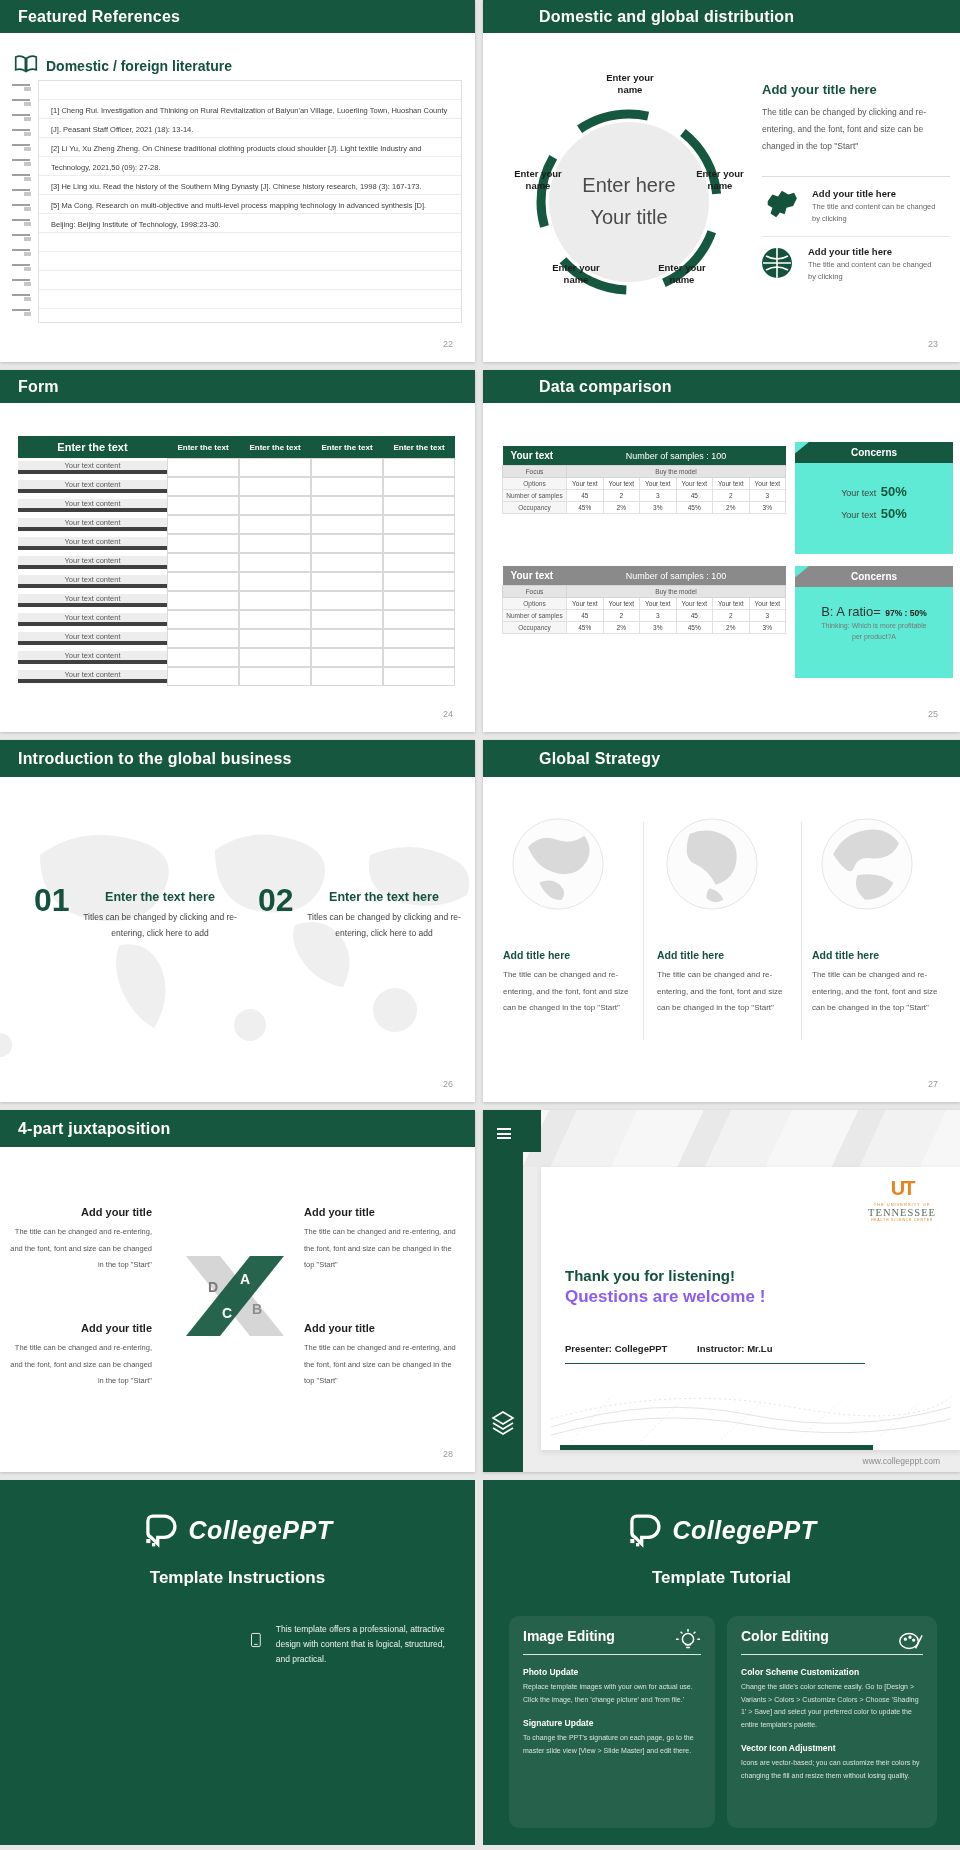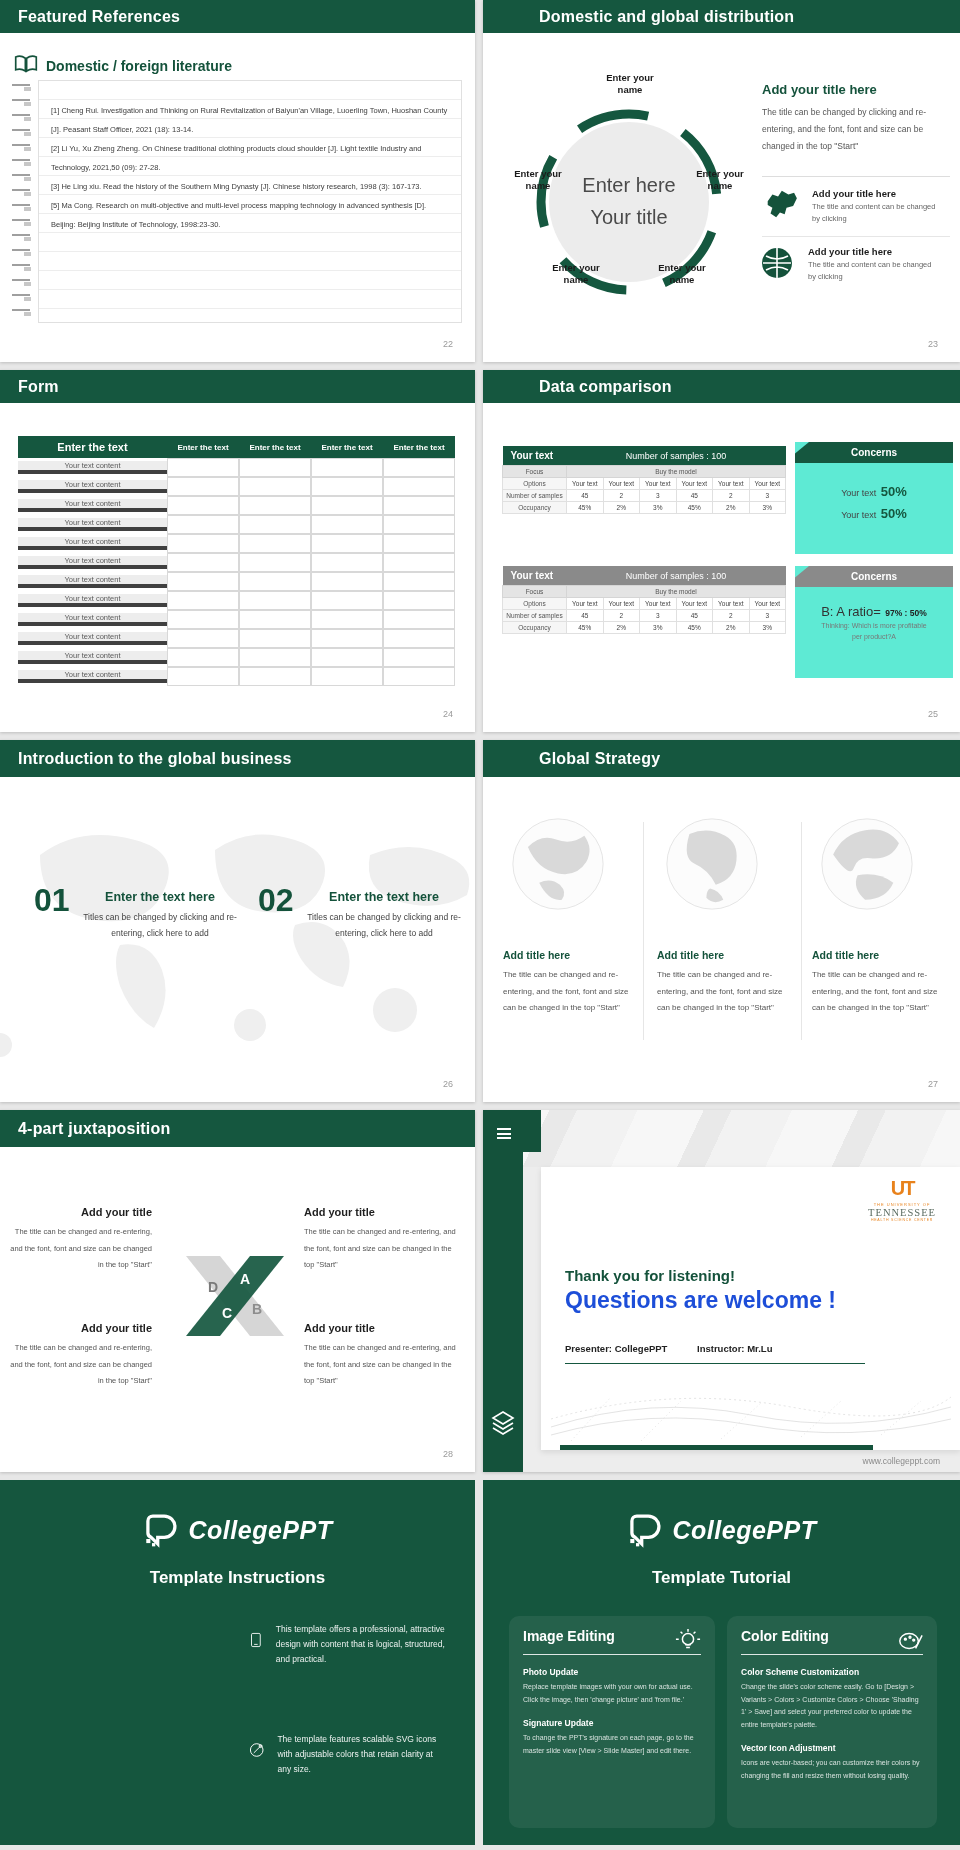--- a/index.html
+++ b/index.html
@@ -454,21 +454,21 @@
 <section class="slide" style="left:483px;top:1110px;width:477px;height:362px;background:#ededed">
   <div class="ty-band"></div>
   <div class="ty-card">
     <div class="abs" style="right:24px;top:10px;text-align:center">
       <div style="font-size:20px;font-weight:bold;color:#E8821C;letter-spacing:-2px">UT</div>
       <div style="font-size:4px;color:#E8821C;letter-spacing:1px;margin-top:2px">THE UNIVERSITY OF</div>
       <div style="font-family:'Liberation Serif',serif;font-size:10.5px;color:#5a6b60;letter-spacing:1px">TENNESSEE</div>
       <div style="font-size:3.5px;color:#E8821C;letter-spacing:.8px">HEALTH SCIENCE CENTER</div>
     </div>
     <div class="abs" style="left:24px;top:100px;font-size:15px;font-weight:bold;color:#14523B">Thank you for listening!</div>
-    <div class="abs" style="left:24px;top:120px;font-size:23px;font-weight:bold;color:#1d4ed8">Questions are welcome !</div>
+    <div class="abs" style="left:24px;top:120px;font-size:17px;font-weight:bold;color:#8b5cf6">Questions are welcome !</div>
     <div class="abs" style="left:24px;top:176px;font-size:9.5px;font-weight:bold;color:#222">Presenter: CollegePPT</div>
     <div class="abs" style="left:156px;top:176px;font-size:9.5px;font-weight:bold;color:#222">Instructor: Mr.Lu</div>
     <div class="abs" style="left:24px;top:196px;width:300px;height:1px;background:#15573F"></div>
     <svg class="abs" style="left:10px;top:200px" width="400" height="76" viewBox="0 0 400 76">
       <g stroke="#dcdcdc" fill="none" stroke-width="0.8">
         <path d="M0,60 Q100,28 200,48 T400,40"></path>
         <path d="M0,68 Q100,40 200,58 T400,52"></path>
         <path d="M0,52 Q120,18 240,40 T400,30" stroke-dasharray="2 3"></path>
         <path d="M20,74 L60,30 M90,74 L130,34 M170,72 L210,36 M250,70 L290,34 M330,68 L370,34" stroke-dasharray="1 3"></path>
       </g>
@@ -505,30 +505,20 @@
 
   <div class="inst-item" style="left:248px;top:142px">
     <svg width="36" height="36" viewBox="0 0 36 36">
         <g stroke="#fff" stroke-width="2" fill="none">
           <rect x="8" y="3" width="20" height="30" rx="3"></rect>
           <path d="M14,28 h8"></path>
         </g>
       </svg>
     <div class="txt">This template offers a professional, attractive design with content that is logical, structured, and practical.</div>
   </div>
-  <div class="inst-item" style="left:248px;top:252px">
-    <svg width="36" height="36" viewBox="0 0 36 36">
-        <g stroke="#fff" stroke-width="2" fill="none">
-          <circle cx="18" cy="18" r="13"></circle>
-          <path d="M12,24 L28,8"></path>
-          <circle cx="26" cy="10" r="3"></circle>
-        </g>
-      </svg>
-    <div class="txt">The template features scalable SVG icons with adjustable colors that retain clarity at any size.</div>
-  </div>
 </section>
 
 <section class="panel" style="left:483px;top:1480px;width:477px;height:365px">
   <div class="brandrow">
     <svg width="36" height="36" viewBox="0 0 44 44">
       <path d="M12,5 h14 a13,13 0 0 1 0,26 h-8 v8 l-8,-8 a6,6 0 0 1 -4,-6 v-14 a6,6 0 0 1 6,-6z" fill="none" stroke="#fff" stroke-width="4"></path>
       <rect x="4" y="33" width="5" height="5" fill="#fff"></rect>
         <rect x="11" y="38" width="4" height="4" fill="#fff"></rect>
     </svg>
     <span class="brandtxt">CollegePPT</span>

